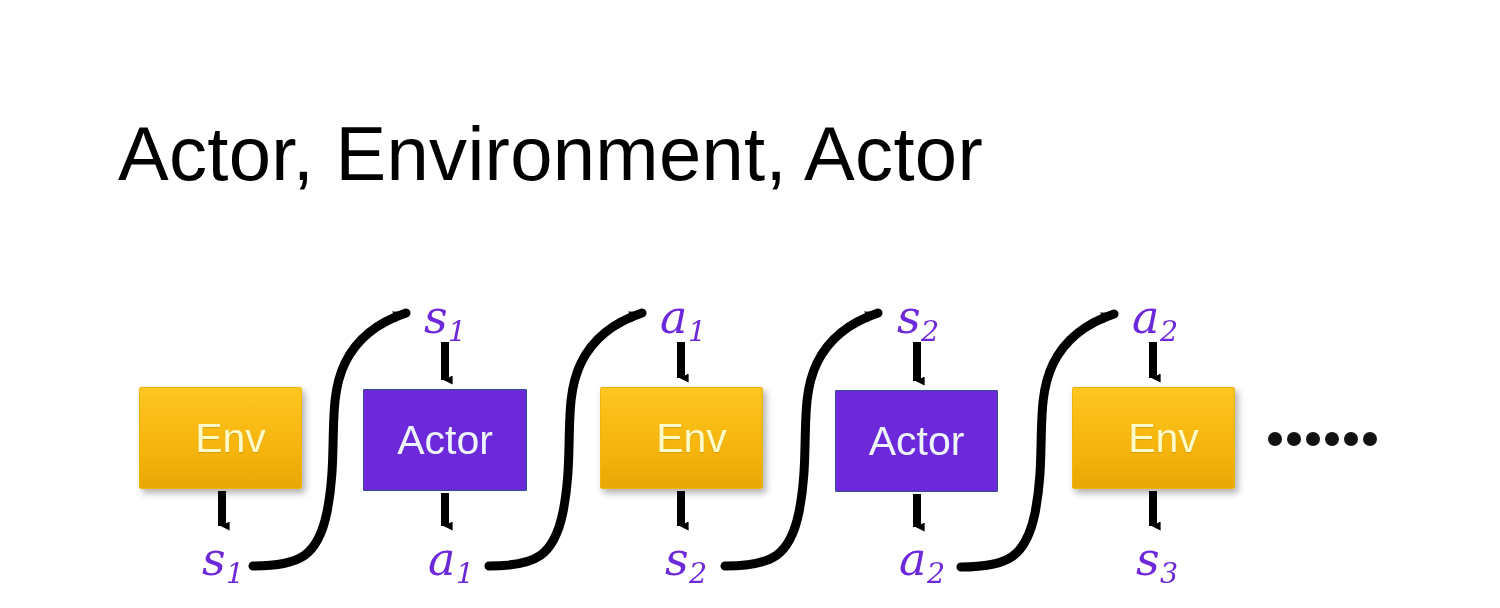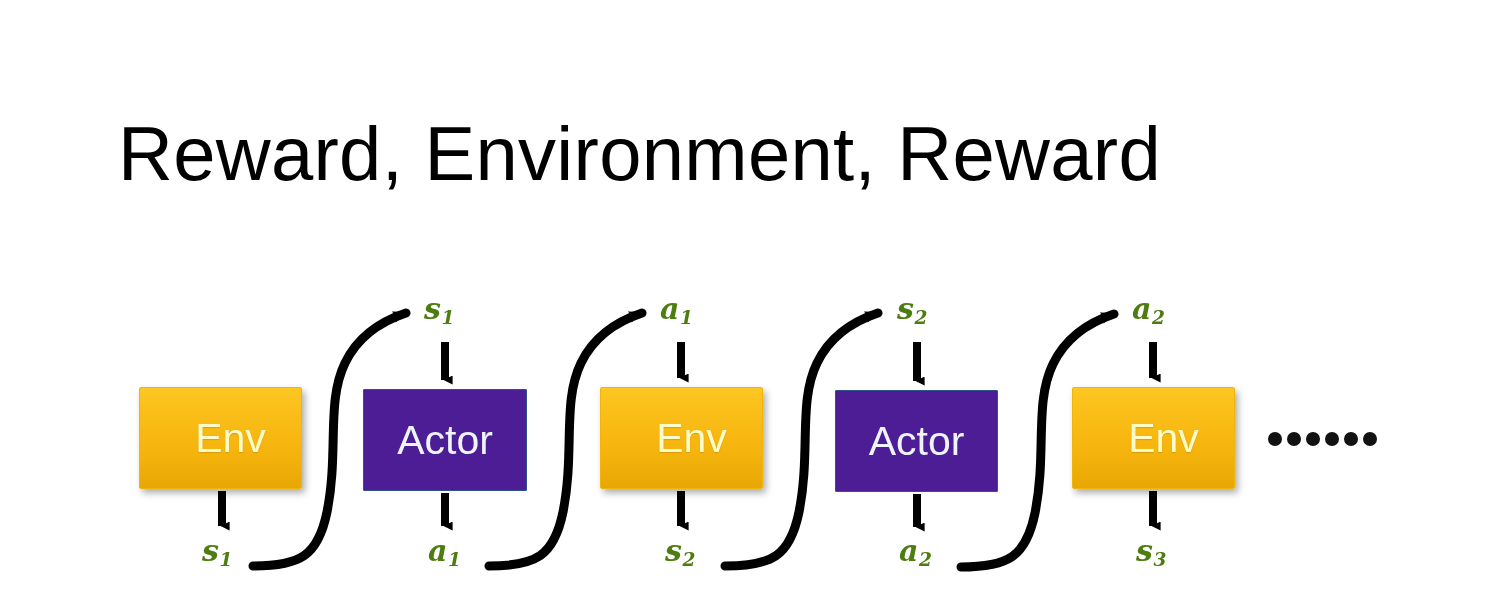--- a/index.html
+++ b/index.html
@@ -59,37 +59,36 @@
   .node-env {
     background: linear-gradient(180deg, #FDC723 0%, #FBC01B 18%, #F6B40D 62%, #E8A705 100%);
     color: #FDFBC8;
     border: 1px solid #F0B50A;
     border-radius: 2px;
     box-shadow: 3px 4px 7px rgba(0,0,0,0.32);
     text-shadow: 0 1px 1px rgba(120,80,0,0.25);
     padding-left: 20px;
   }
   .node-actor {
-    background: #4c1d95;
+    background: #6d28d9;
     color: #EEF4FC;
     border: 1.5px solid #2F528F;
     border-radius: 1px;
   }
 
   
   .math-label {
     position: absolute;
     font-family: "DejaVu Serif", "Liberation Serif", serif;
     font-style: italic;
-    font-size: 30px;
-    color: #4d7c0f;
+    font-size: 46px;
+    color: #6d28d9;
     white-space: nowrap;
     user-select: none;
     line-height: 1;
-    font-weight: bold;
   }
   .math-label sub {
     font-size: 0.62em;
     font-style: italic;
     vertical-align: -0.28em;
     margin-left: 0.5px;
   }
 
   
   #ellipsis {
@@ -105,21 +104,21 @@
     height: 14px;
     border-radius: 50%;
     background: #121212;
   }
 </style>
 </head>
 <body>
 
 <div id="slide">
 
-  <div id="slide-title">Reward, Environment, Reward</div>
+  <div id="slide-title">Actor, Environment, Actor</div>
 
   <svg id="diagram-svg" viewBox="0 0 1500 608" xmlns="http://www.w3.org/2000/svg">
     <defs>
       <marker id="arrowDown" markerWidth="9" markerHeight="9" refX="4.5" refY="7.6" orient="auto" markerUnits="userSpaceOnUse">
         <path d="M0,0 L9,0 L4.5,9 Z" fill="#000000"></path>
       </marker>
       <marker id="arrowCurve" markerWidth="16" markerHeight="12" refX="13" refY="6" orient="auto" markerUnits="userSpaceOnUse">
         <path d="M0,0.2 L16,6 L0,11.8 L3.2,6 Z" fill="#000000"></path>
       </marker>
     </defs>

